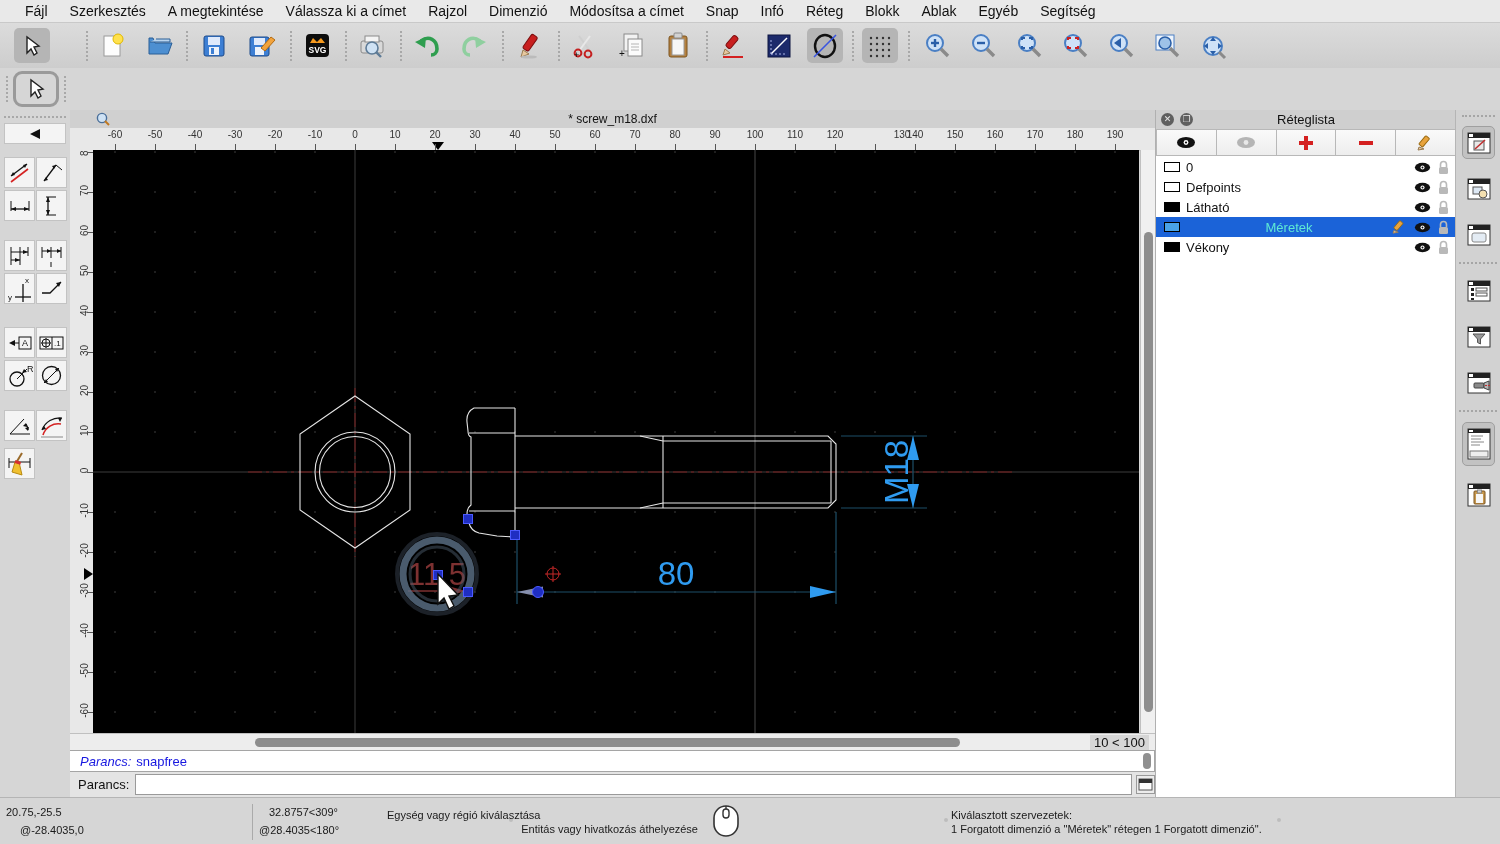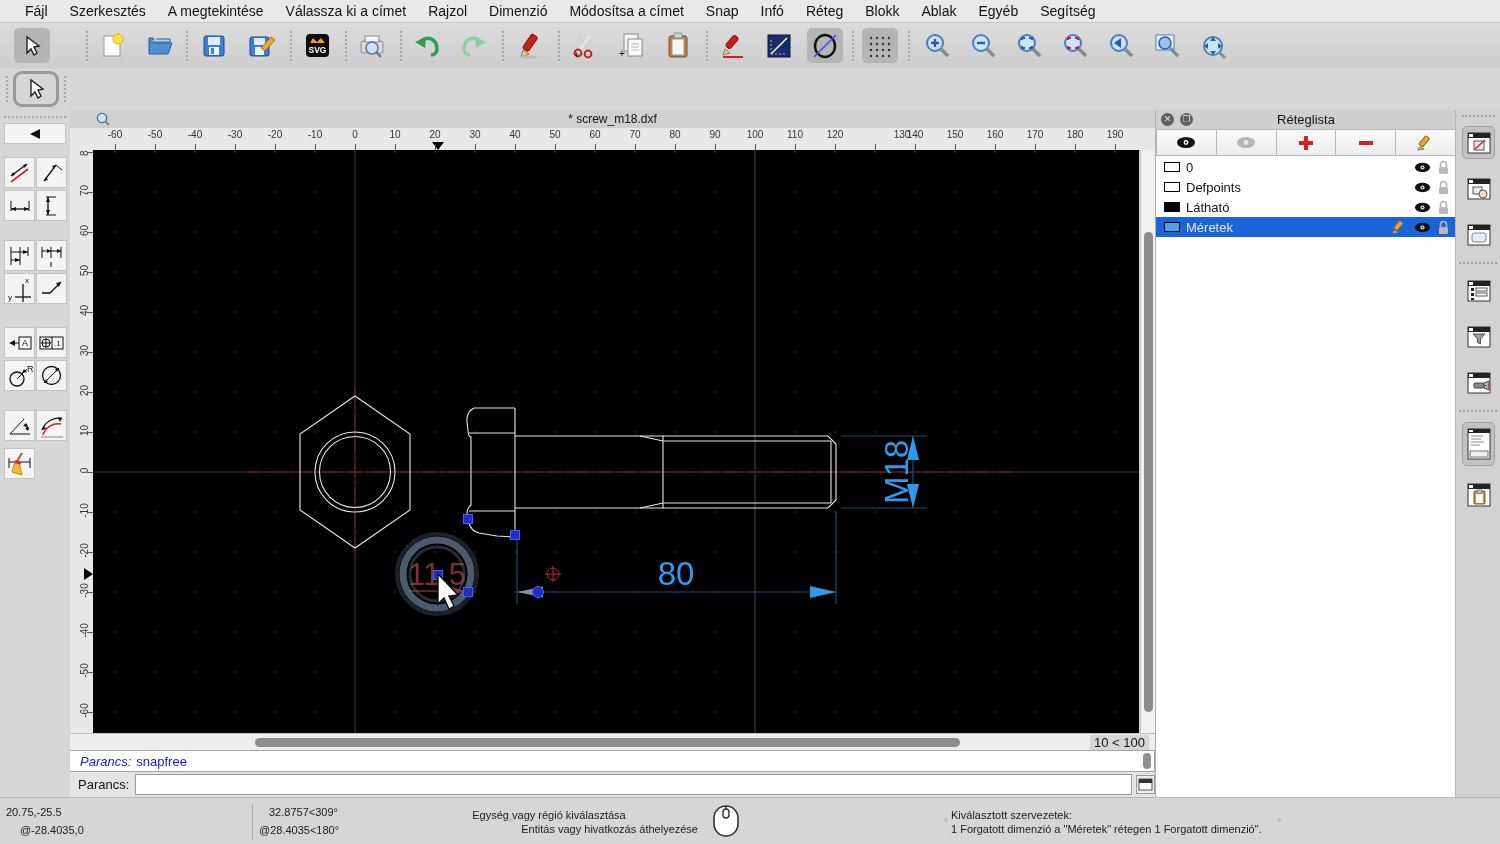--- a/index.html
+++ b/index.html
@@ -60,21 +60,21 @@
   #lpanel{left:1155px;top:110px;width:300px;height:687px;background:#fff;border-left:1px solid #b0b0b0;box-sizing:border-box;}
   #lphead{position:absolute;left:0;top:0;width:300px;height:19px;background:#cfcfcf;border-bottom:1px solid #b0b0b0;
           display:flex;align-items:center;justify-content:center;font-size:13px;color:#111;}
   .lpcirc{position:absolute;top:3px;width:13px;height:13px;border-radius:7px;background:#5f5f5f;color:#e8e8e8;
           font-size:9px;line-height:13px;text-align:center;}
   #lptools{position:absolute;left:0;top:19px;width:300px;height:27px;display:flex;}
   .lptb{flex:1;border:1px solid #b8b8b8;border-left:none;background:linear-gradient(#fafafa,#ededed);
         display:flex;align-items:center;justify-content:center;padding:0;}
   #lplist{position:absolute;left:0;top:47px;width:300px;bottom:0;background:#fff;}
   .lrow{height:20px;display:flex;align-items:center;font-size:13px;color:#111;}
-  .lrow.sel{background:#1b63d8;color:#e5e5e5;}
+  .lrow.sel{background:#1b63d8;color:#5eead4;text-align:center;}
   .swatch{width:16px;height:10px;border:1px solid #000;margin-left:8px;margin-right:6px;box-sizing:border-box;}
   .lrow .nm{flex:1;}
   .lrow svg{margin-right:6px;}
   
   #dock{left:1455px;top:110px;width:45px;height:687px;background:#d2d2d2;border-left:1px solid #b5b5b5;}
   .dockbtn{position:absolute;left:6px;width:33px;height:33px;background:transparent;border:none;padding:0;
            display:flex;align-items:center;justify-content:center;}
   .dockbtn.sel{background:#c2c2c2;border:1px solid #9f9f9f;border-radius:5px;}
   .docksep{position:absolute;left:3px;width:38px;border-top:2px dotted #a5a5a5;}
   text{font-family:"Liberation Sans",sans-serif;}
@@ -1036,21 +1036,21 @@
     </button>
   </div>
 
   <div id="statusbar" class="abs">
     <div class="stline" style="left:6px;top:8px">20.75,-25.5</div>
     <div class="stline" style="left:20px;top:26px">@-28.4035,0</div>
     <div class="stdiv" style="left:252px"></div>
     <div class="stline" style="left:269px;top:8px">32.8757&lt;309°</div>
     <div class="stline" style="left:259px;top:26px">@28.4035&lt;180°</div>
     <div class="stdot" style="left:509px;top:20px"></div>
-    <div class="stline" style="left:400px;top:11px;width:298px;text-align:center">Egység vagy régió kiválasztása</div>
+    <div class="stline" style="left:387px;top:11px;width:298px;text-align:left">Egység vagy régió kiválasztása</div>
     <div class="stline" style="left:400px;top:25px;width:298px;text-align:right">Entitás vagy hivatkozás áthelyezése</div>
     <svg class="abs" style="left:712px;top:6px" width="28" height="34" viewBox="0 0 28 34">
       <rect x="2" y="2" width="24" height="30" rx="12" fill="#fff" stroke="#333" stroke-width="1.6"></rect>
       <line x1="14" y1="2" x2="14" y2="14" stroke="#333" stroke-width="1.4"></line>
       <rect x="11" y="5" width="6" height="9" rx="3" fill="#fff" stroke="#333" stroke-width="1.4"></rect>
     </svg>
     <div class="stdot" style="left:944px;top:20px"></div>
     <div class="stline" style="left:951px;top:11px">Kiválasztott szervezetek:</div>
     <div class="stline" style="left:951px;top:25px">1 Forgatott dimenzió a "Méretek" rétegen 1 Forgatott dimenzió".</div>
     <div class="stdot" style="left:1277px;top:20px"></div>
@@ -1143,20 +1143,33 @@
           <svg width="17" height="11" viewBox="0 0 20 13">
             <ellipse cx="10" cy="6.5" rx="9" ry="5.5" fill="#111"></ellipse>
             <circle cx="10" cy="6.5" r="2.4" fill="#fff"></circle>
             <circle cx="10" cy="6.5" r="1.1" fill="#111"></circle>
           </svg>
           <svg width="13" height="15" viewBox="0 0 13 15">
             <path d="M3.5,7 V4.5 a3,3 0 0 1 6,0 V7" fill="none" stroke="#b9b9b9" stroke-width="1.6"></path>
             <rect x="2" y="7" width="9" height="7" rx="1.5" fill="#b9b9b9"></rect>
           </svg>
         </div>
+        <div class="lrow">
+          <span class="swatch" style="background: rgb(0, 0, 0);"></span>
+          <span class="nm">Vékony</span>
+          <svg width="17" height="11" viewBox="0 0 20 13">
+            <ellipse cx="10" cy="6.5" rx="9" ry="5.5" fill="#111"></ellipse>
+            <circle cx="10" cy="6.5" r="2.4" fill="#fff"></circle>
+            <circle cx="10" cy="6.5" r="1.1" fill="#111"></circle>
+          </svg>
+          <svg width="13" height="15" viewBox="0 0 13 15">
+            <path d="M3.5,7 V4.5 a3,3 0 0 1 6,0 V7" fill="none" stroke="#b9b9b9" stroke-width="1.6"></path>
+            <rect x="2" y="7" width="9" height="7" rx="1.5" fill="#b9b9b9"></rect>
+          </svg>
+        </div>
       </div>
   </div>
 
   <div id="dock" class="abs">
     <div class="abs" style="left:6px;top:5px;width:33px;border-top:2px dotted #a5a5a5"></div>
     <button class="dockbtn sel" style="top:16px">
       <svg width="26" height="24" viewBox="0 0 26 24">
           <rect x="2" y="2" width="22" height="20" fill="#fff" stroke="#333"></rect>
           <rect x="2" y="2" width="22" height="5" fill="#222"></rect>
           <rect x="3" y="3" width="4" height="3" fill="#fff"></rect>

